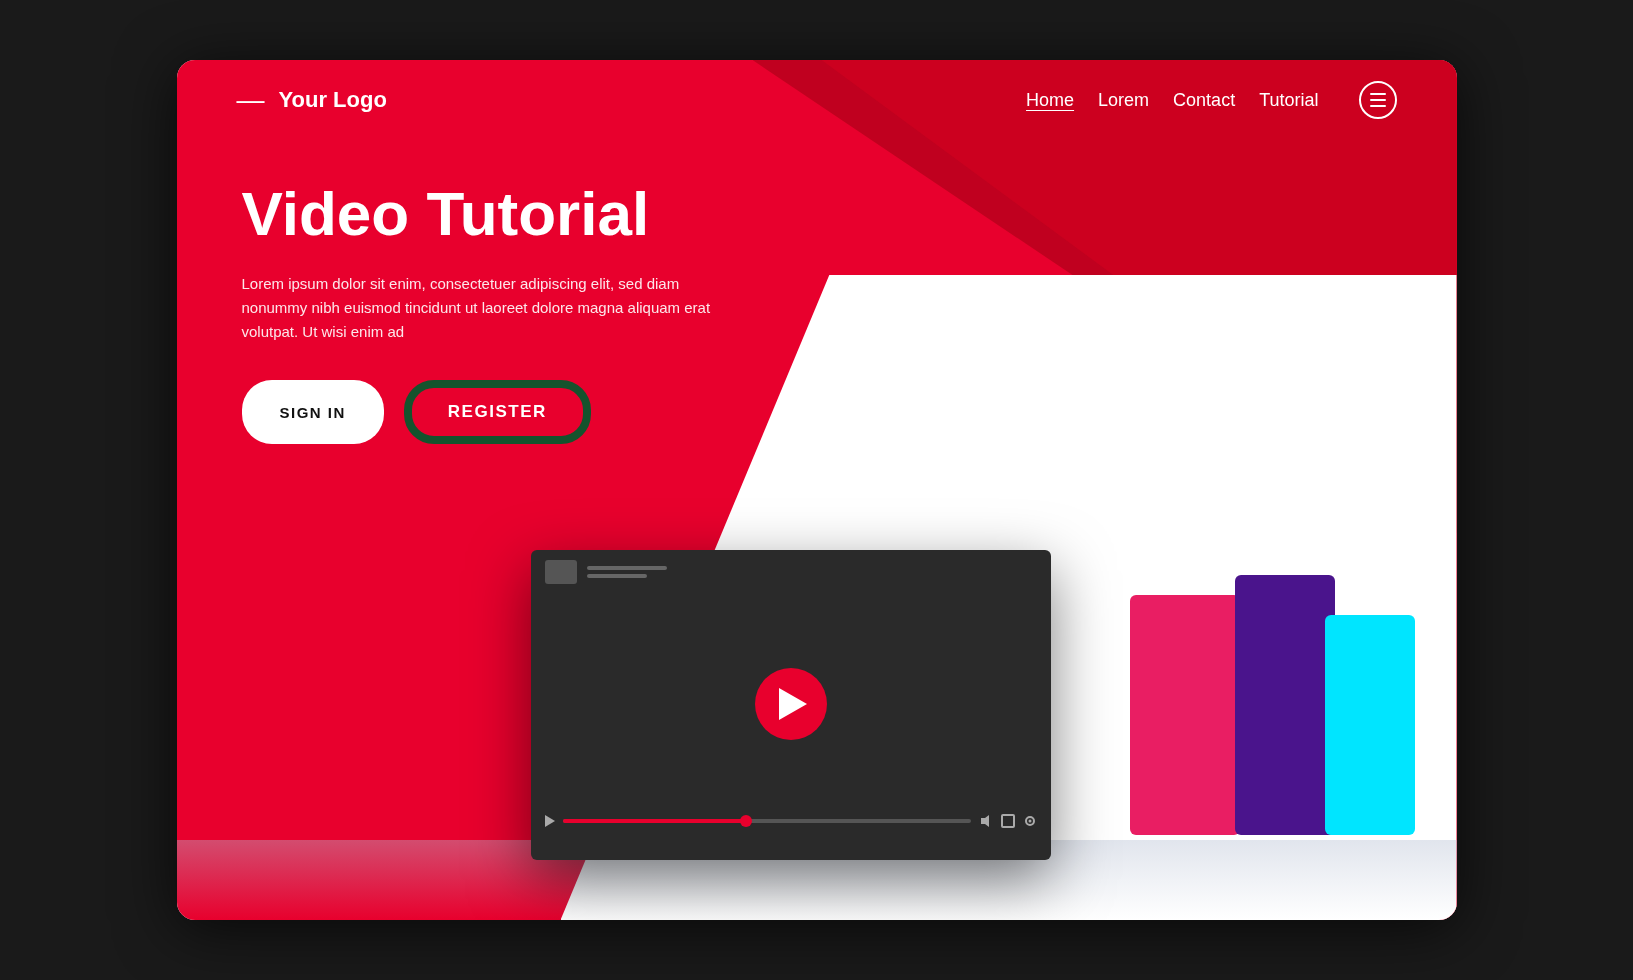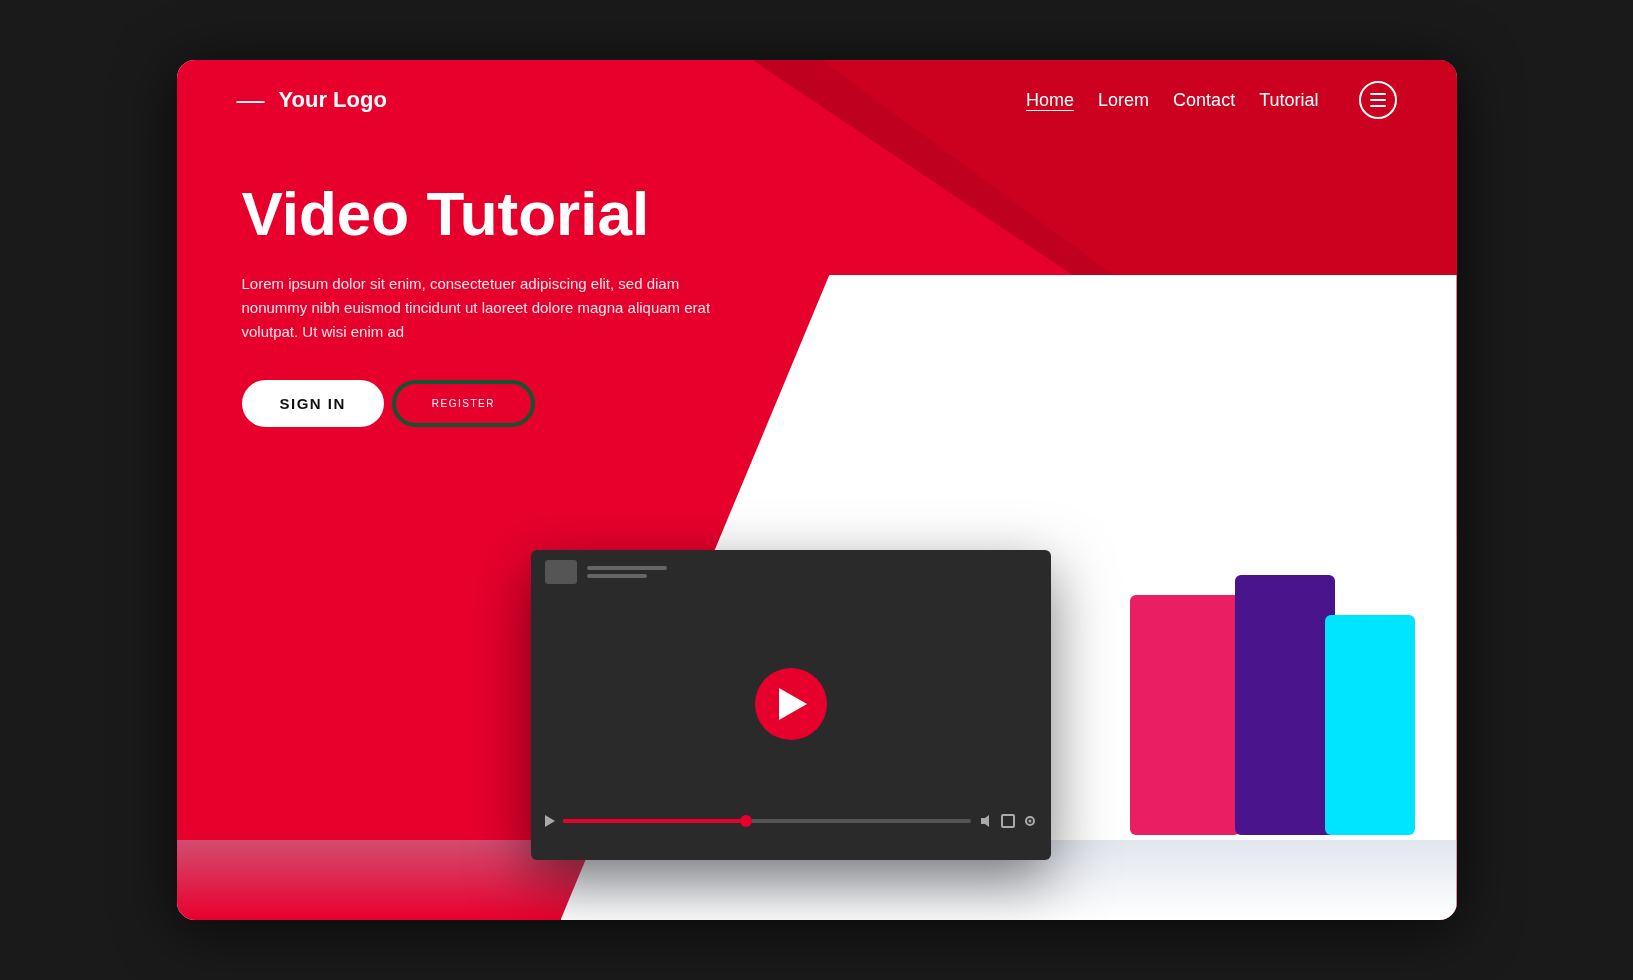--- a/index.html
+++ b/index.html
@@ -157,44 +157,44 @@
     .hero-desc {
       font-size: 15px;
       color: rgba(255,255,255,0.9);
       line-height: 1.6;
       margin-bottom: 36px;
       max-width: 480px;
     }
 
     .hero-buttons {
       display: flex;
-      gap: 8px;
+      gap: 20px;
     }
 
     .btn-signin {
       background: #fff;
       color: #111;
       border: none;
       padding: 14px 38px;
       border-radius: 30px;
       font-size: 15px;
       font-weight: 700;
       letter-spacing: 1.5px;
       cursor: pointer;
       text-transform: uppercase;
     }
 
     .btn-register {
       background: transparent;
       color: #fff;
-      border: 4px solid #14532d;
+      border: 8px solid #14532d;
       padding: 14px 36px;
       border-radius: 30px;
-      font-size: 10px;
-      font-weight: 400;
+      font-size: 17px;
+      font-weight: 700;
       letter-spacing: 1.5px;
       cursor: pointer;
       text-transform: uppercase;
     }
 
     .card {
       position: absolute;
       border-radius: 6px;
       bottom: 30px;
     }

